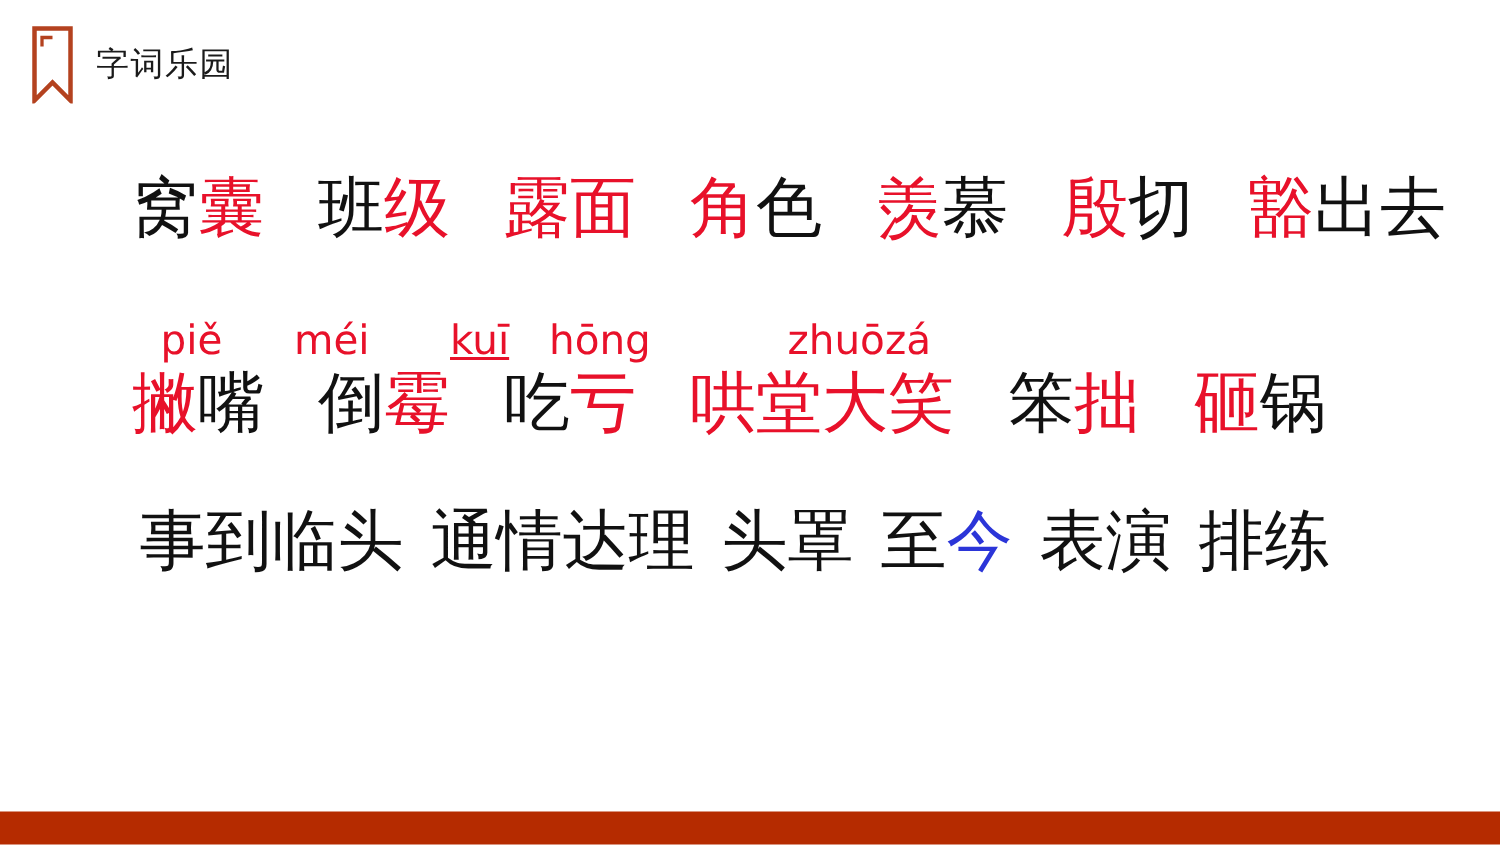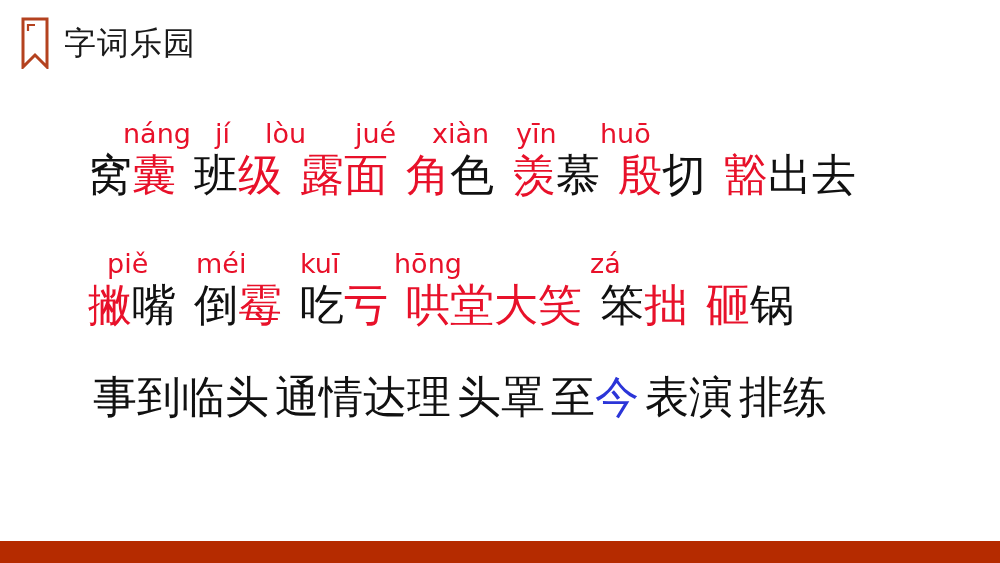--- a/index.html
+++ b/index.html
@@ -28,21 +28,21 @@
   }
   .bookmark-icon {
     margin-left: 20px;
     width: 30px;
     height: 52px;
     flex: 0 0 auto;
     display: block;
   }
   .page-title {
     margin-left: 14px;
-    font-size: 32px;
+    font-size: 22px;
     line-height: 1;
     color: #1a1a1a;
     letter-spacing: 1px;
     font-family: "Liberation Sans", "DejaVu Sans", sans-serif;
     white-space: nowrap;
   }
 
   
   .content {
     position: absolute;
@@ -80,38 +80,38 @@
   }
 
   .word {
     display: inline-block;
     vertical-align: top;
     font-size: 44px;
     line-height: 46px;
     letter-spacing: 0px;
     white-space: nowrap;
   }
-  .word + .word { margin-left: 18px; }
+  .word + .word { margin-left: 36px; }
 
   .ch {
     display: inline-block;
     color: #111111;
     font-family: "Liberation Sans", "DejaVu Sans", sans-serif;
   }
   .ch.red { color: #e8112a; }
   .ch.blue { color: #2b35d8; }
 
   
   .plain-row {
     padding-left: 93px;
     font-size: 34px;
     line-height: 46px;
     white-space: nowrap;
   }
-  .plain-row .word + .word { margin-left: 6px; }
+  .plain-row .word + .word { margin-left: 18px; }
 
   
   .footer-bar {
     position: absolute;
     left: 0;
     bottom: 0;
     width: 1000px;
     height: 22px;
     background: #b52b00;
   }
@@ -123,40 +123,32 @@
   <svg class="bookmark-icon" viewBox="0 0 30 52" aria-hidden="true">
     <path d="M3 2 L27 2 L27 50 L15 38 L3 50 Z" fill="none" stroke="#b4421f" stroke-width="3"></path>
     <path d="M8 14 L8 8 L15 8" fill="none" stroke="#b4421f" stroke-width="2.2"></path>
   </svg>
   <div class="page-title">字词乐园</div>
 </div>
 
 <div class="content">
 
   <div class="word-block">
-    <div class="pinyin-row">
-      <span class="pinyin" style="left: 35px;">náng</span>
-      <span class="pinyin" style="left: 127px;">jí</span>
-      <span class="pinyin" style="left: 177px;">lòu</span>
-      <span class="pinyin" style="left: 267px;">jué</span>
-      <span class="pinyin" style="left: 344px;">xiàn</span>
-      <span class="pinyin" style="left: 428px;">yīn</span>
-      <span class="pinyin" style="left: 512px;">huō</span>
-    </div>
     <div class="hanzi-row"><span class="word"><span class="ch">窝</span><span class="ch red">囊</span></span><span class="word"><span class="ch">班</span><span class="ch red">级</span></span><span class="word"><span class="ch red">露</span><span class="ch red">面</span></span><span class="word"><span class="ch red">角</span><span class="ch">色</span></span><span class="word"><span class="ch red">羡</span><span class="ch">慕</span></span><span class="word"><span class="ch red">殷</span><span class="ch">切</span></span><span class="word"><span class="ch red">豁</span><span class="ch">出</span><span class="ch">去</span></span></div>
   </div>
 
   <div class="block-gap-1"></div>
 
   <div class="word-block">
     <div class="pinyin-row">
       <span class="pinyin" style="left: 19px;">piě</span>
       <span class="pinyin" style="left: 108px;">méi</span>
-      <span class="pinyin" style="left: 212px;">kuī</span>
-      <span class="pinyin" style="left: 278px; margin-left: 28px;">hōng</span>
+      <span class="pinyin" style="left: 212px; text-decoration: underline;">kuī</span>
+      <span class="pinyin" style="left: 278px;">hōng</span>
+      <span class="pinyin" style="left: 437px;">zhuō</span>
       <span class="pinyin" style="left: 502px;">zá</span>
     </div>
     <div class="hanzi-row"><span class="word"><span class="ch red">撇</span><span class="ch">嘴</span></span><span class="word"><span class="ch">倒</span><span class="ch red">霉</span></span><span class="word"><span class="ch">吃</span><span class="ch red">亏</span></span><span class="word"><span class="ch red">哄</span><span class="ch red">堂</span><span class="ch red">大</span><span class="ch red">笑</span></span><span class="word"><span class="ch">笨</span><span class="ch red">拙</span></span><span class="word"><span class="ch red">砸</span><span class="ch">锅</span></span></div>
   </div>
 
   <div class="block-gap-2"></div>
 
   <div class="plain-row"><span class="word"><span class="ch">事</span><span class="ch">到</span><span class="ch">临</span><span class="ch">头</span></span><span class="word"><span class="ch">通</span><span class="ch">情</span><span class="ch">达</span><span class="ch">理</span></span><span class="word"><span class="ch">头</span><span class="ch">罩</span></span><span class="word"><span class="ch">至</span><span class="ch blue">今</span></span><span class="word"><span class="ch">表</span><span class="ch">演</span></span><span class="word"><span class="ch">排</span><span class="ch">练</span></span></div>
 
 </div>

